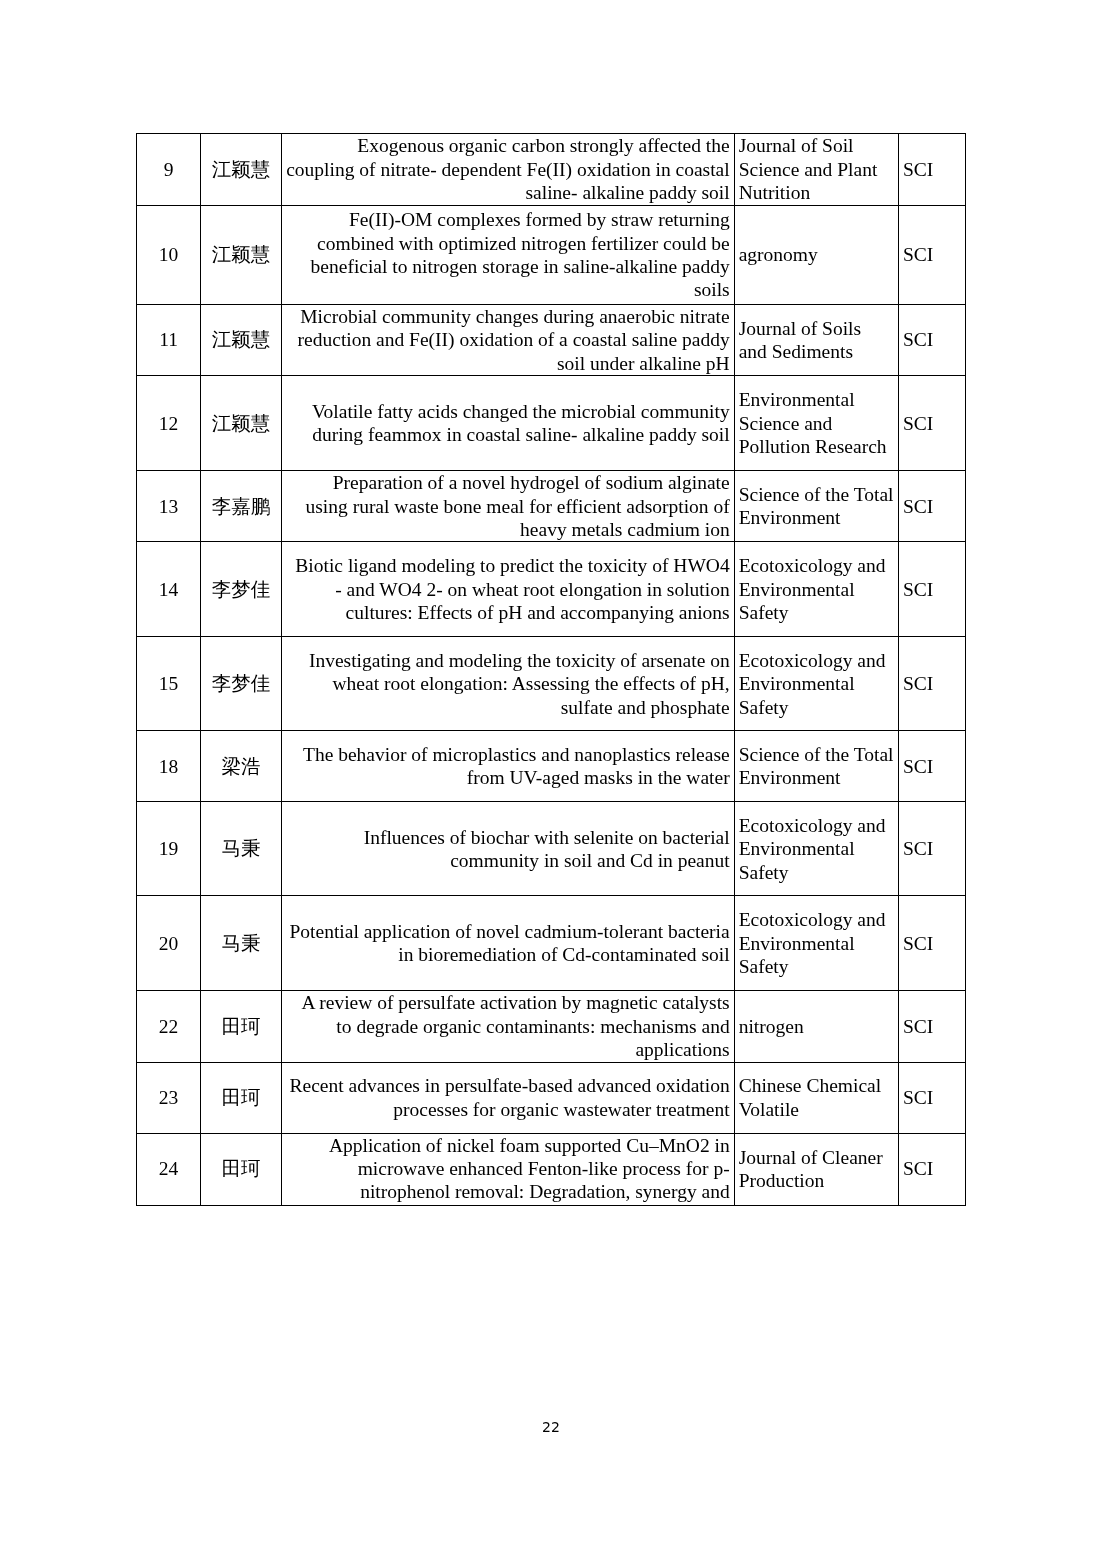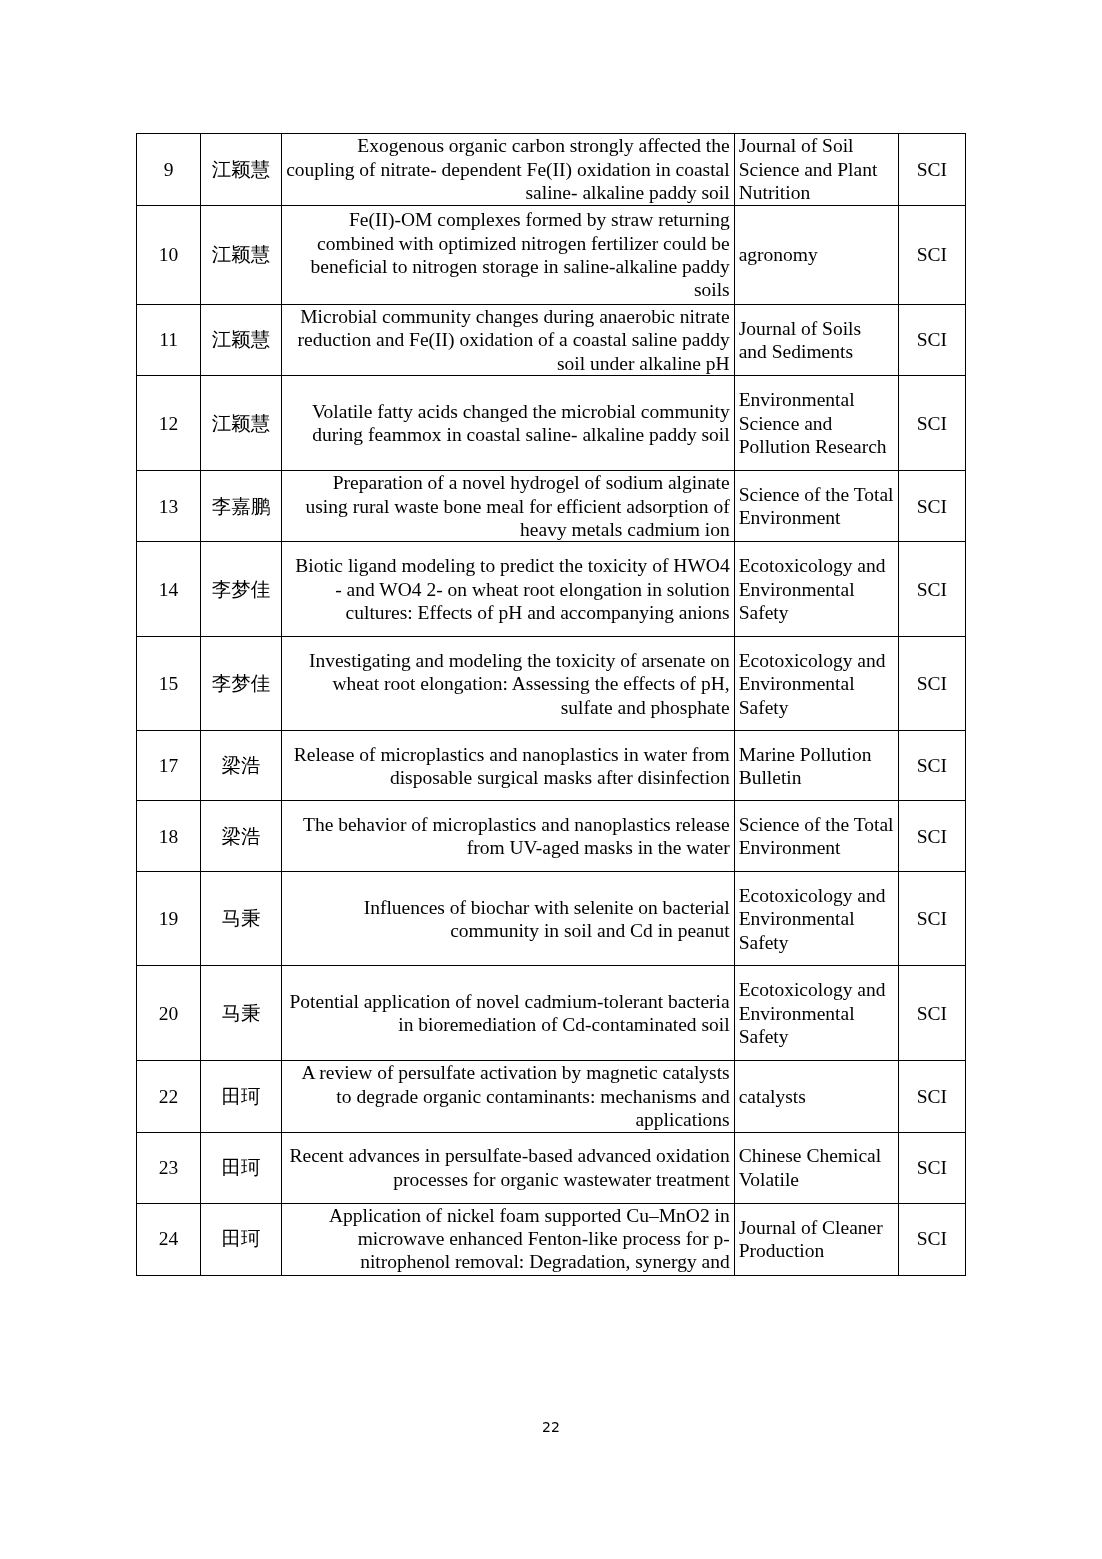--- a/index.html
+++ b/index.html
@@ -3,21 +3,21 @@
 <meta charset="utf-8">
 <style>
   html, body { margin: 0; padding: 0; background: #ffffff; }
   body { width: 1102px; height: 1559px; position: relative; overflow: hidden; font-family: "Liberation Serif", "DejaVu Serif", serif; color: #000; }
   table.pubs { position: absolute; left: 136px; top: 133px; width: 830px; border-collapse: collapse; table-layout: fixed; }
   table.pubs td { border: 1.3px solid #000; padding: 0 4px; font-size: 19.5px; line-height: 23.4px; vertical-align: middle; overflow: hidden; }
   td.c-no { width: 55px; text-align: center; padding: 0; }
   td.c-author { width: 72px; text-align: center; padding: 0; font-family: "DejaVu Sans", sans-serif; font-size: 18px; }
   td.c-title { width: 443px; text-align: right; padding-left: 5px; padding-right: 3px; }
   td.c-journal { width: 155px; text-align: left; }
-  td.c-type { width: 58px; text-align: center; padding: 0; margin-left: 15px; }
+  td.c-type { width: 58px; text-align: left; padding: 0; margin-left: 15px; }
   .page-number { position: absolute; top: 1419px; left: 0; width: 1102px; text-align: center; font-family: "DejaVu Sans", sans-serif; font-size: 14px; }
 </style>
 </head>
 <body>
 
 <table class="pubs">
   <tbody id="table-body">
       <tr style="height: 72px;">
         <td class="c-no">9</td>
         <td class="c-author">江颖慧</td>
@@ -60,27 +60,20 @@
         <td class="c-journal">Ecotoxicology and Environmental Safety</td>
         <td class="c-type">SCI</td>
       </tr>
       <tr style="height: 94px;">
         <td class="c-no">15</td>
         <td class="c-author">李梦佳</td>
         <td class="c-title">Investigating and modeling the toxicity of arsenate on wheat root elongation: Assessing the effects of pH, sulfate and phosphate</td>
         <td class="c-journal">Ecotoxicology and Environmental Safety</td>
         <td class="c-type">SCI</td>
       </tr>
-      <tr style="height: 70px;">
-        <td class="c-no">17</td>
-        <td class="c-author">梁浩</td>
-        <td class="c-title">Release of microplastics and nanoplastics in water from disposable surgical masks after disinfection</td>
-        <td class="c-journal">Marine Pollution Bulletin</td>
-        <td class="c-type">SCI</td>
-      </tr>
       <tr style="height: 71px;">
         <td class="c-no">18</td>
         <td class="c-author">梁浩</td>
         <td class="c-title">The behavior of microplastics and nanoplastics release from UV-aged masks in the water</td>
         <td class="c-journal">Science of the Total Environment</td>
         <td class="c-type">SCI</td>
       </tr>
       <tr style="height: 94px;">
         <td class="c-no">19</td>
         <td class="c-author">马秉</td>
@@ -92,21 +85,21 @@
         <td class="c-no">20</td>
         <td class="c-author">马秉</td>
         <td class="c-title">Potential application of novel cadmium-tolerant bacteria in bioremediation of Cd-contaminated soil</td>
         <td class="c-journal">Ecotoxicology and Environmental Safety</td>
         <td class="c-type">SCI</td>
       </tr>
       <tr style="height: 71px;">
         <td class="c-no">22</td>
         <td class="c-author">田珂</td>
         <td class="c-title">A review of persulfate activation by magnetic catalysts to degrade organic contaminants: mechanisms and applications</td>
-        <td class="c-journal">catalysts</td>
+        <td class="c-journal">nitrogen</td>
         <td class="c-type">SCI</td>
       </tr>
       <tr style="height: 71px; padding-left: 39px;">
         <td class="c-no">23</td>
         <td class="c-author">田珂</td>
         <td class="c-title">Recent advances in persulfate-based advanced oxidation processes for organic wastewater treatment</td>
         <td class="c-journal">Chinese Chemical Volatile</td>
         <td class="c-type">SCI</td>
       </tr>
       <tr style="height: 71px;">

